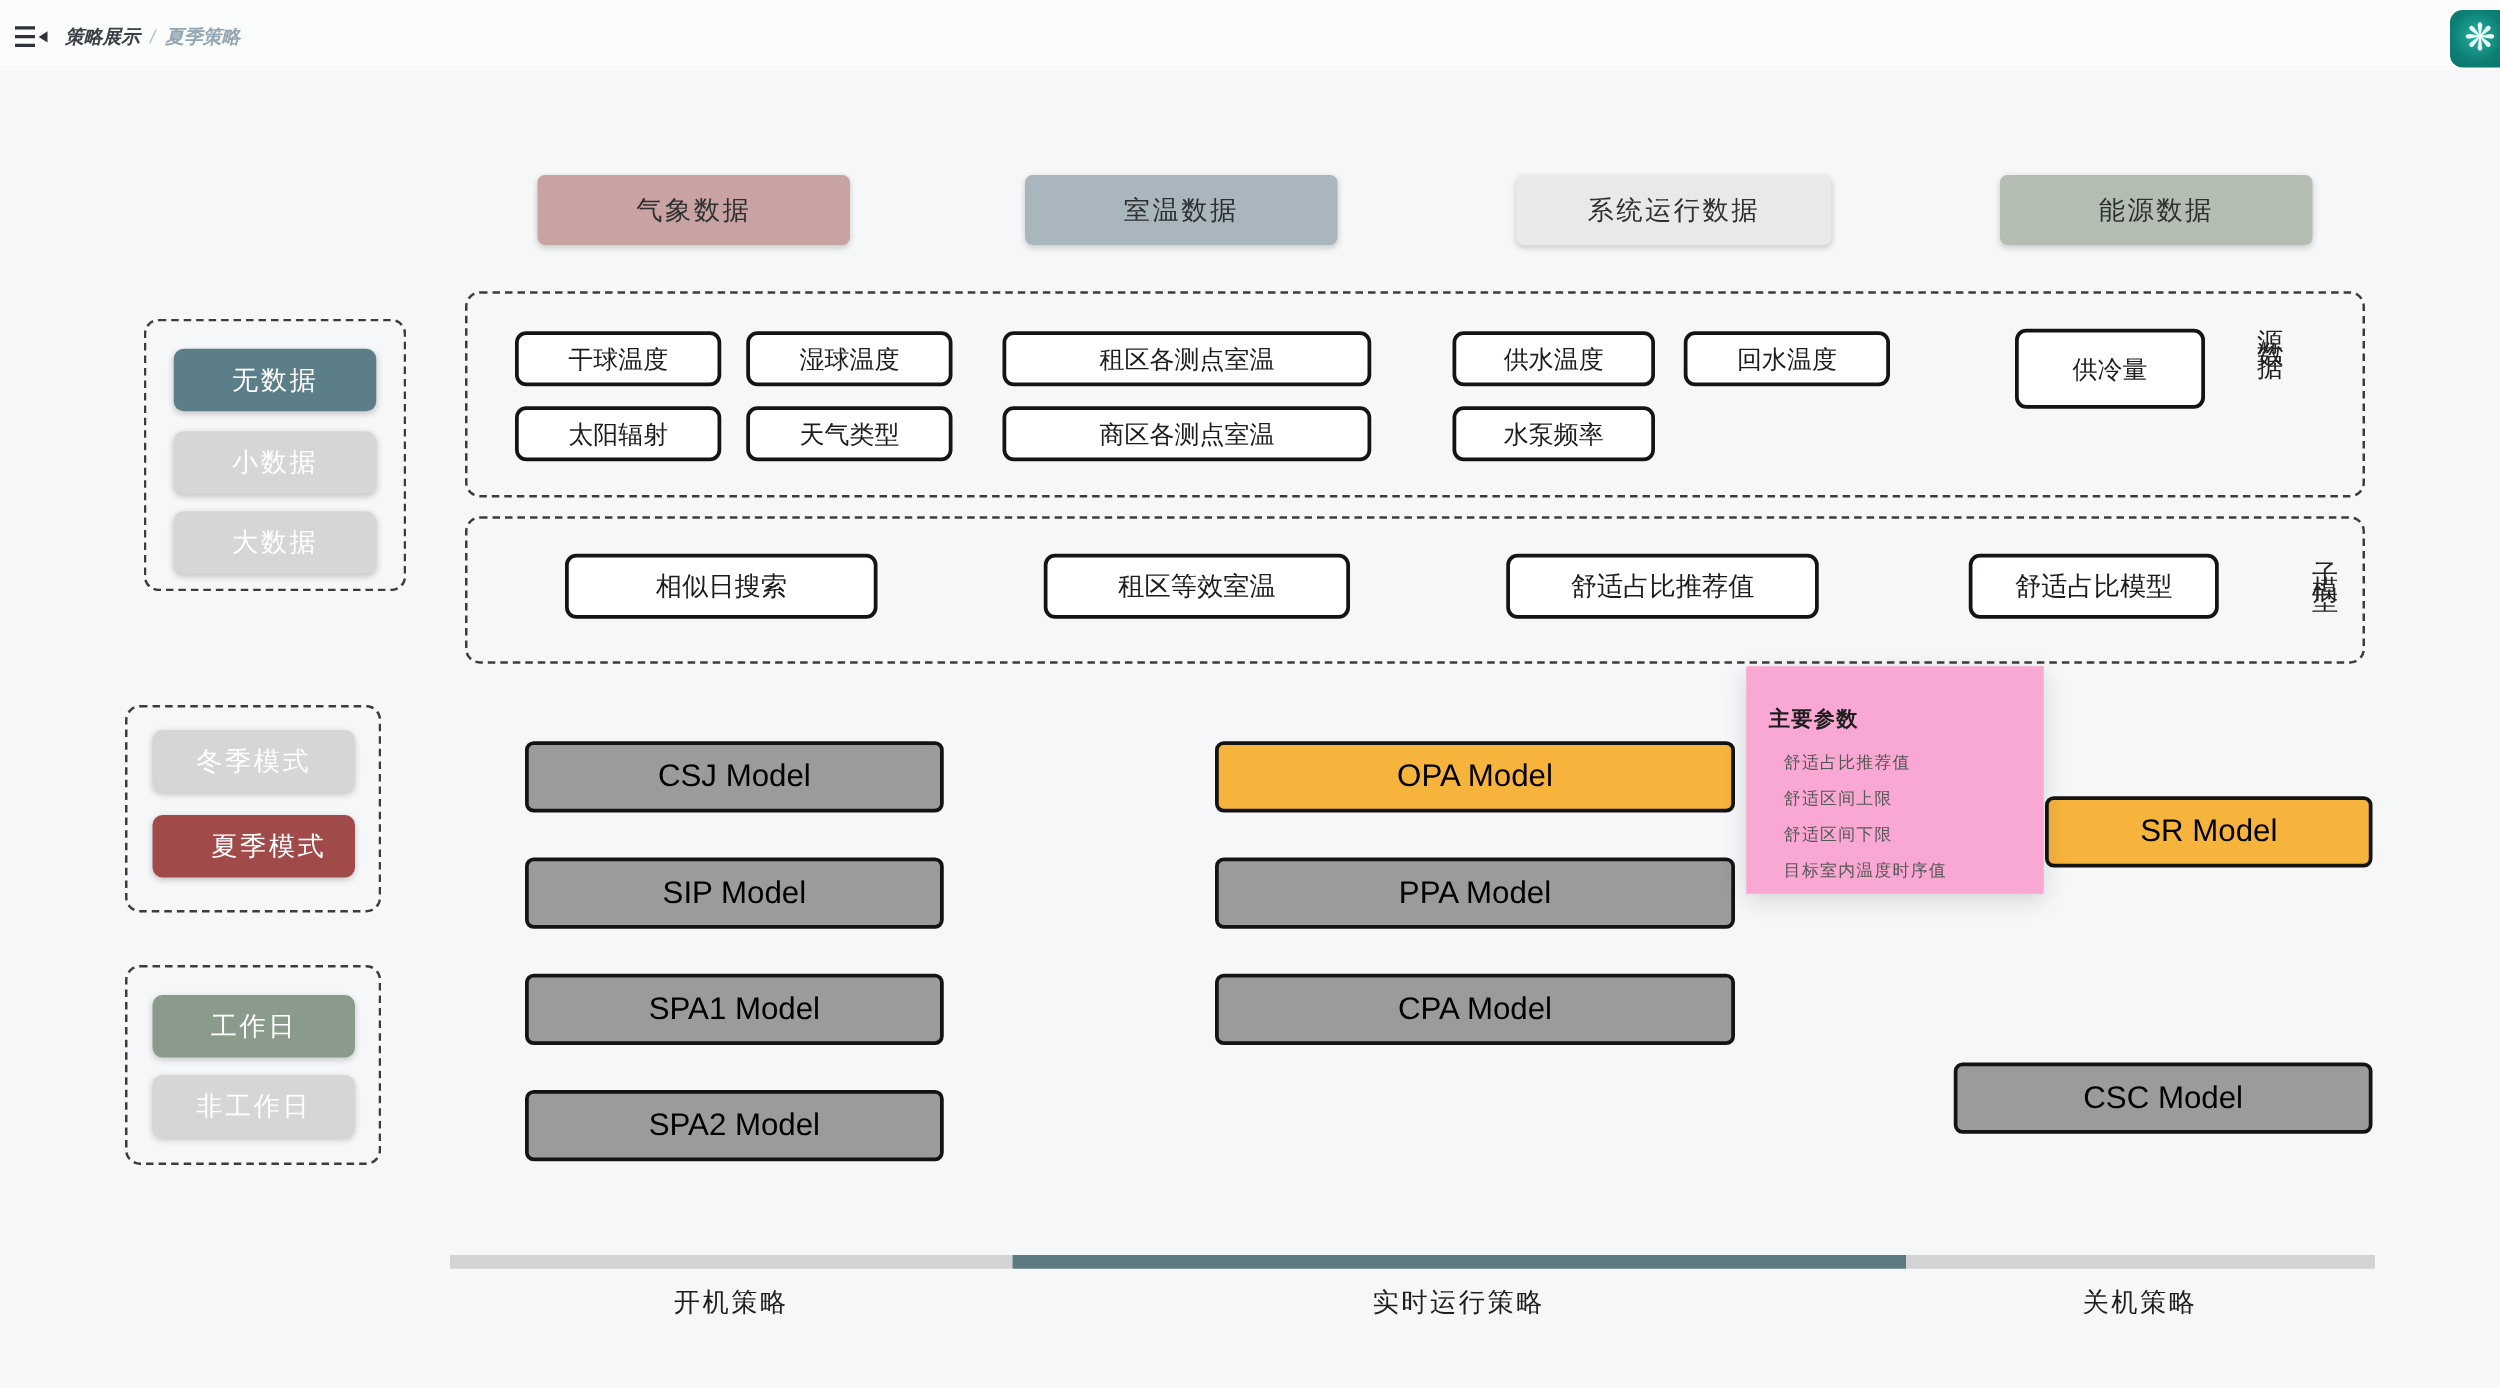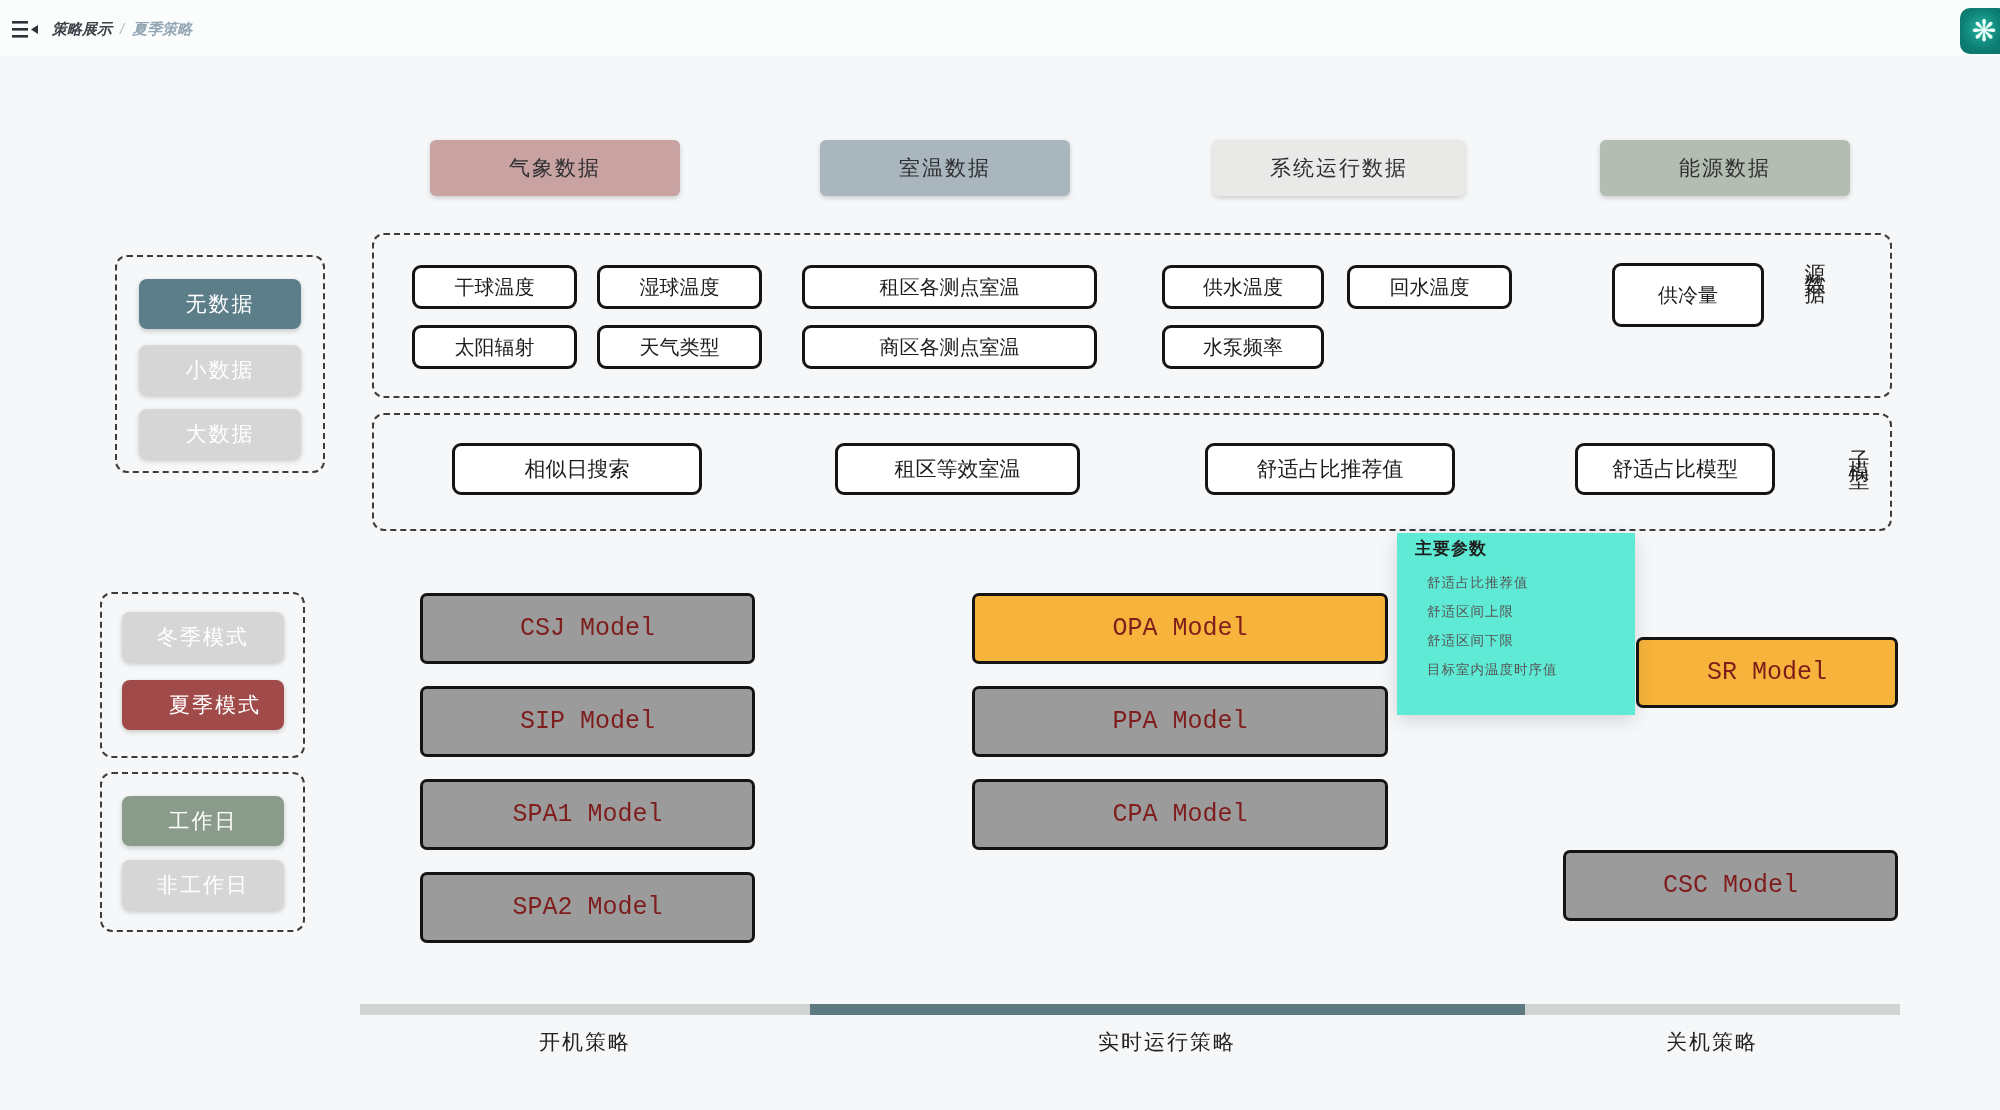--- a/index.html
+++ b/index.html
@@ -49,21 +49,21 @@
   .cat3 { left: 1213px; top: 140px; width: 252px; background: #e9e9e7; }
   .cat4 { left: 1600px; top: 140px; width: 250px; background: #b4bdb2; }
   
   .dashed {
     position: absolute; border: 2.5px dashed #3c3c3c; border-radius: 12px;
     background: transparent;
   }
   .grp-scale  { left: 115px; top: 255px; width: 210px; height: 218px; }
   .grp-src    { left: 372px; top: 233px; width: 1520px; height: 165px; }
   .grp-sub    { left: 372px; top: 413px; width: 1520px; height: 118px; }
-  .grp-season { left: 100px; top: 592px; width: 205px; height: 166px; text-align: center; }
+  .grp-season { left: 100px; top: 564px; width: 205px; height: 166px; text-align: center; }
   .grp-day    { left: 100px; top: 772px; width: 205px; height: 160px; }
   
   .selbtn {
     position: absolute; left: 22px; width: 162px; height: 50px; border-radius: 8px;
     display: flex; align-items: center; justify-content: center;
     font-size: 21px; color: #ffffff; letter-spacing: 2px;
     box-shadow: 0 2px 5px rgba(0,0,0,.2); cursor: pointer; white-space: nowrap;
   }
   .selbtn.off { background: #d6d6d6; }
   .sel-teal  { background: #5b7e89; }
@@ -76,33 +76,32 @@
     display: flex; align-items: center; justify-content: center;
     font-size: 20px; color: #1c1c1c; white-space: nowrap; cursor: pointer;
   }
   .chip.big { height: 52px; font-size: 21px; }
   .vlabel {
     position: absolute; writing-mode: vertical-rl; text-orientation: upright;
     font-size: 21px; color: #222; letter-spacing: 10px; line-height: 1;
   }
   
   .model {
-    position: absolute; height: 71px;
+    position: absolute; height: 57px;
     border: 3.5px solid #141414; border-radius: 7px;
     display: flex; align-items: center; justify-content: center;
-    font-size: 25px; color: #7f1d1d; cursor: pointer; white-space: nowrap;
+    font-size: 25px; color: #000000; cursor: pointer; white-space: nowrap;
     background: #9b9b9b;
-    font-family: Liberation Mono, monospace;
   }
   .model.hl { background: #f6b43c; }
   
   .popup {
     position: absolute; left: 1397px; top: 533px; width: 238px; height: 182px;
-    background: #5eead4; box-shadow: 0 5px 18px rgba(0,0,0,.14);
-    padding: 4px 18px; z-index: 10;
+    background: #f9a8d4; box-shadow: 0 5px 18px rgba(0,0,0,.14);
+    padding: 31px 18px; z-index: 10;
   }
   .popup-title { font-size: 17px; font-weight: 700; color: #1e1e1e; margin-bottom: 14px; letter-spacing: 1px; }
   .popup-item  { font-size: 13.5px; color: #565656; margin: 11px 12px; letter-spacing: 1px; }
   
   .bar-seg { position: absolute; top: 1004px; height: 11px; cursor: pointer; }
   .seg-off { background: #d2d3d3; }
   .seg-on  { background: #5d7a80; }
   .phase-label {
     position: absolute; top: 1028px; font-size: 21px; color: #1f1f1f;
     text-align: center; letter-spacing: 2px; cursor: pointer; white-space: nowrap;

